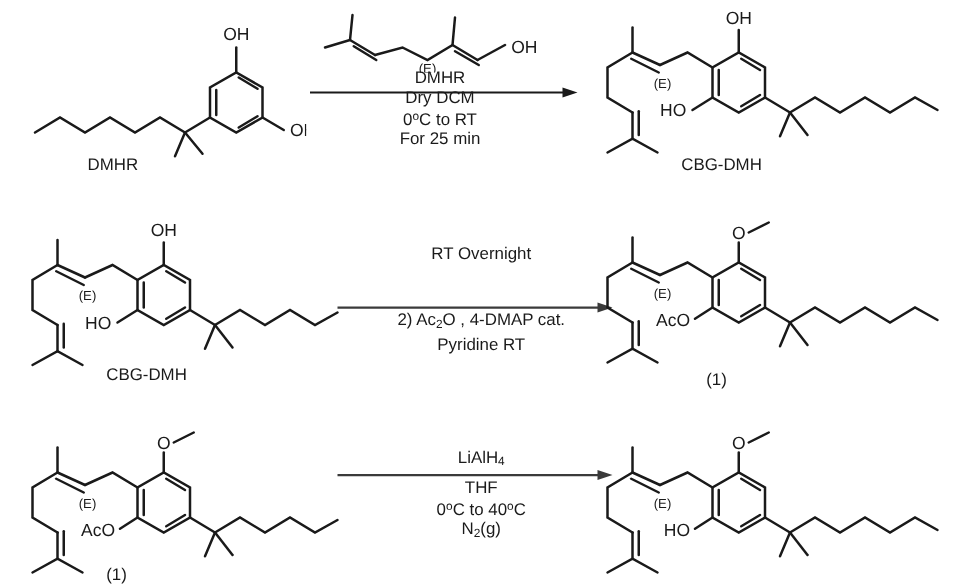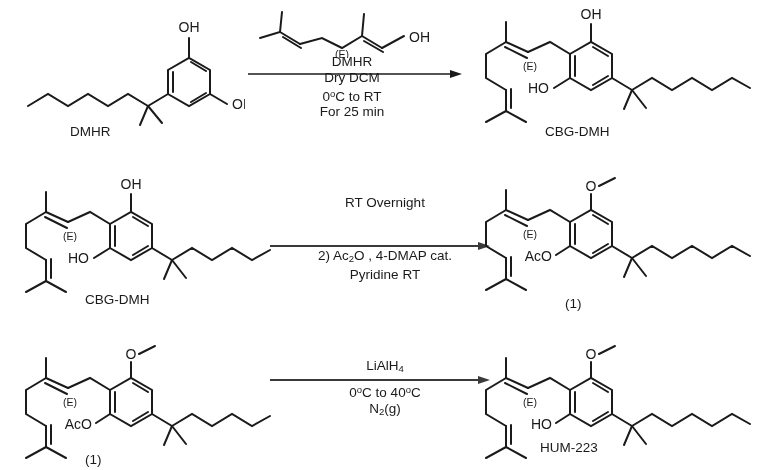--- a/index.html
+++ b/index.html
@@ -221,20 +221,21 @@
   <div class="cond" style="left:280px;top:358px;width:210px;">
     <div>LiAlH<sub>4</sub></div>
   </div>
   <div class="arrowwrap" style="left:268px;top:374px;">
     <svg width="226" height="12" viewBox="0 0 226 12">
       <line x1="2" y1="6" x2="212" y2="6" stroke="#3a3a3a" stroke-width="1.8"></line>
       <path d="M210 2 L222 6 L210 10 Z" fill="#3a3a3a"></path>
     </svg>
   </div>
   <div class="cond" style="left:280px;top:382px;width:210px;">
+    <div>THF</div>
     <div>0<sup>o</sup>C to 40<sup>o</sup>C</div>
     <div>N<sub>2</sub>(g)</div>
   </div>
 
   <div class="struct" style="left:468px;top:344px;">
     <svg width="292" height="122" viewBox="0 0 292 122">
       <g stroke="#1a1a1a" stroke-width="2" fill="none" stroke-linecap="round">
         <path d="M18 114 L38 103 L58 114"></path>
         <path d="M38 103 L38 82"></path>
         <path d="M43 100 L43 81"></path>
@@ -253,15 +254,14 @@
         <path d="M144 70 L164 82"></path>
         <path d="M164 82 L156 101"></path>
         <path d="M164 82 L178 100"></path>
         <path d="M164 82 L184 70 L204 82 L224 70 L244 82 L264 70 L282 80"></path>
       </g>
       <text class="atom" x="123" y="15" text-anchor="middle">O</text>
       <text class="atom" x="84" y="85" text-anchor="end">HO</text>
       <text class="estereo" x="62" y="62" text-anchor="middle">(E)</text>
     </svg>
   </div>
-  <div class="lbl" style="left:540px;top:440px;width:130px;">HUM-223</div>
 
 </div>
 
 </body></html>

